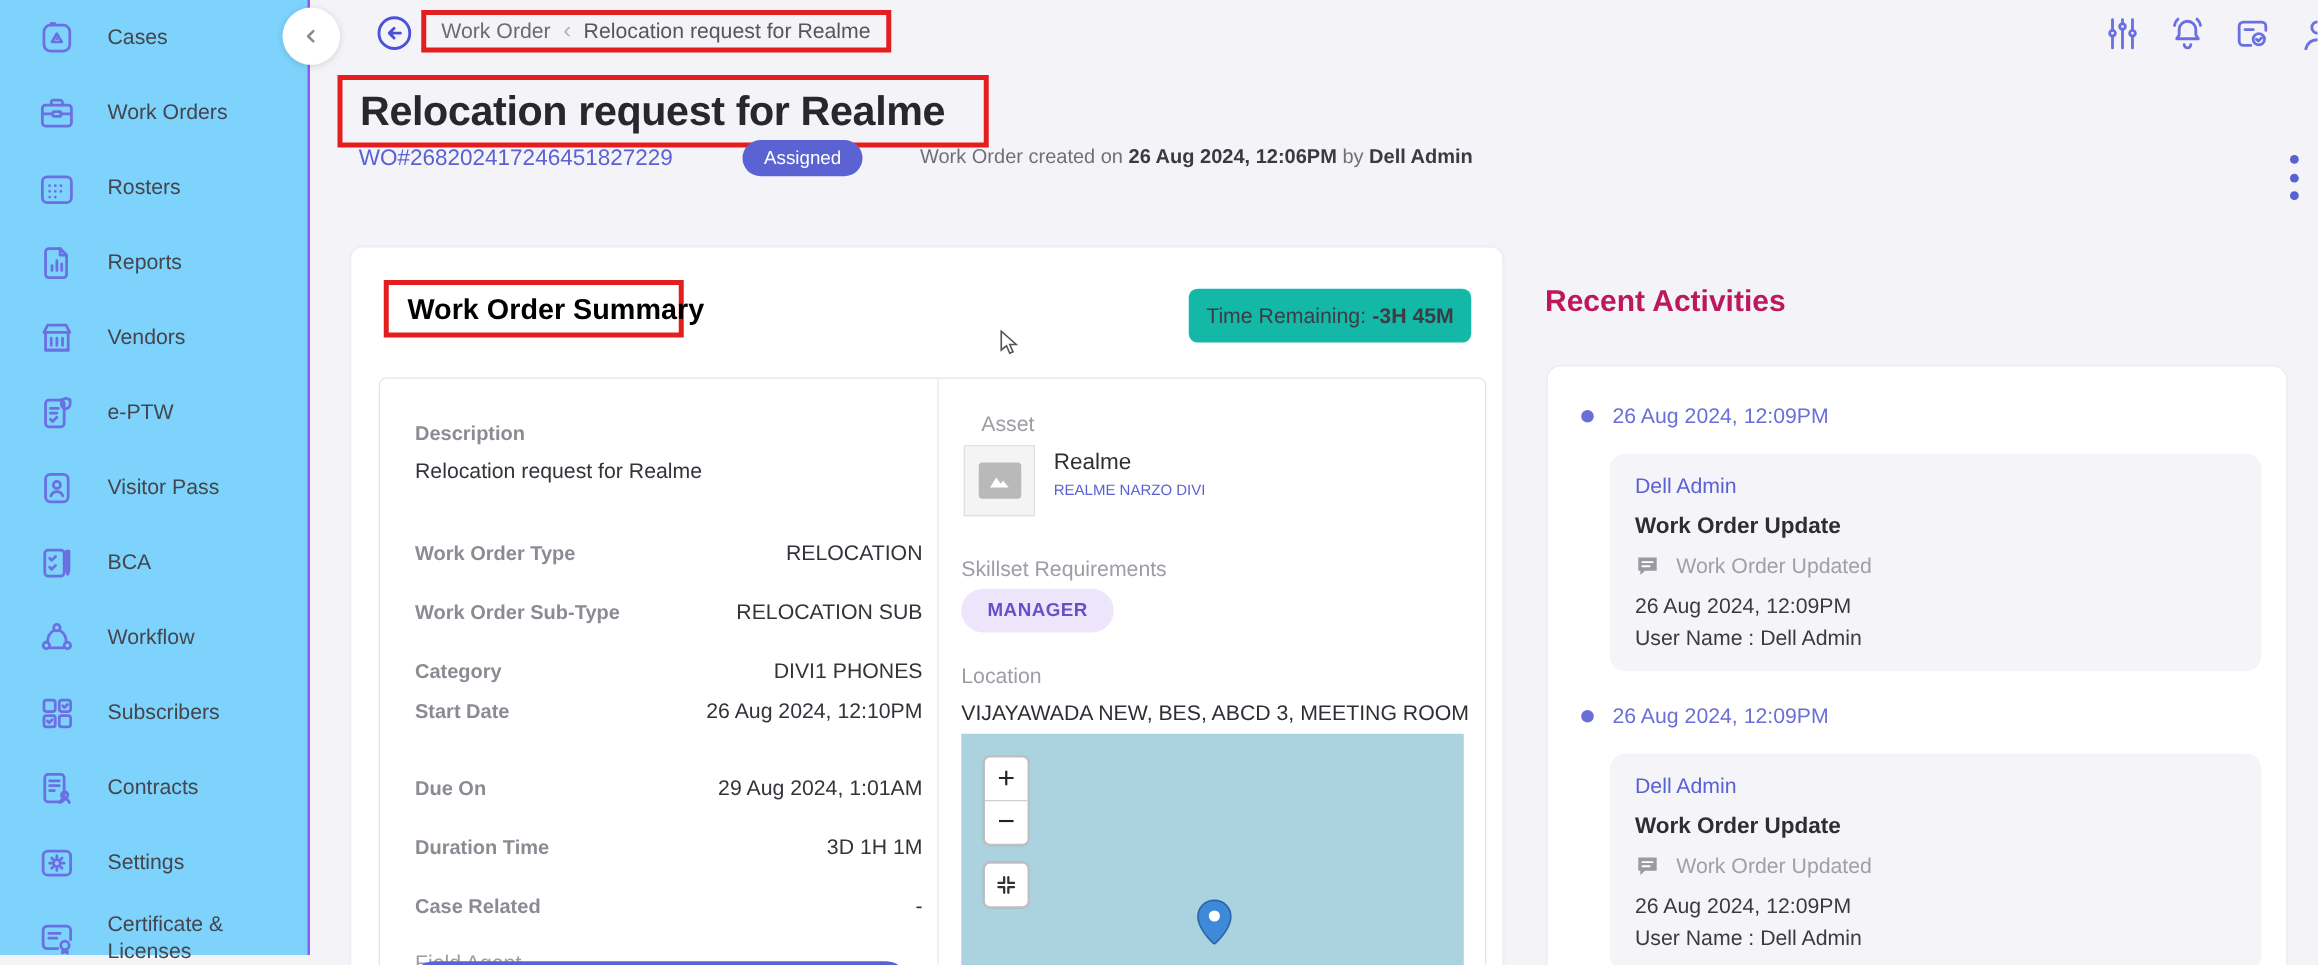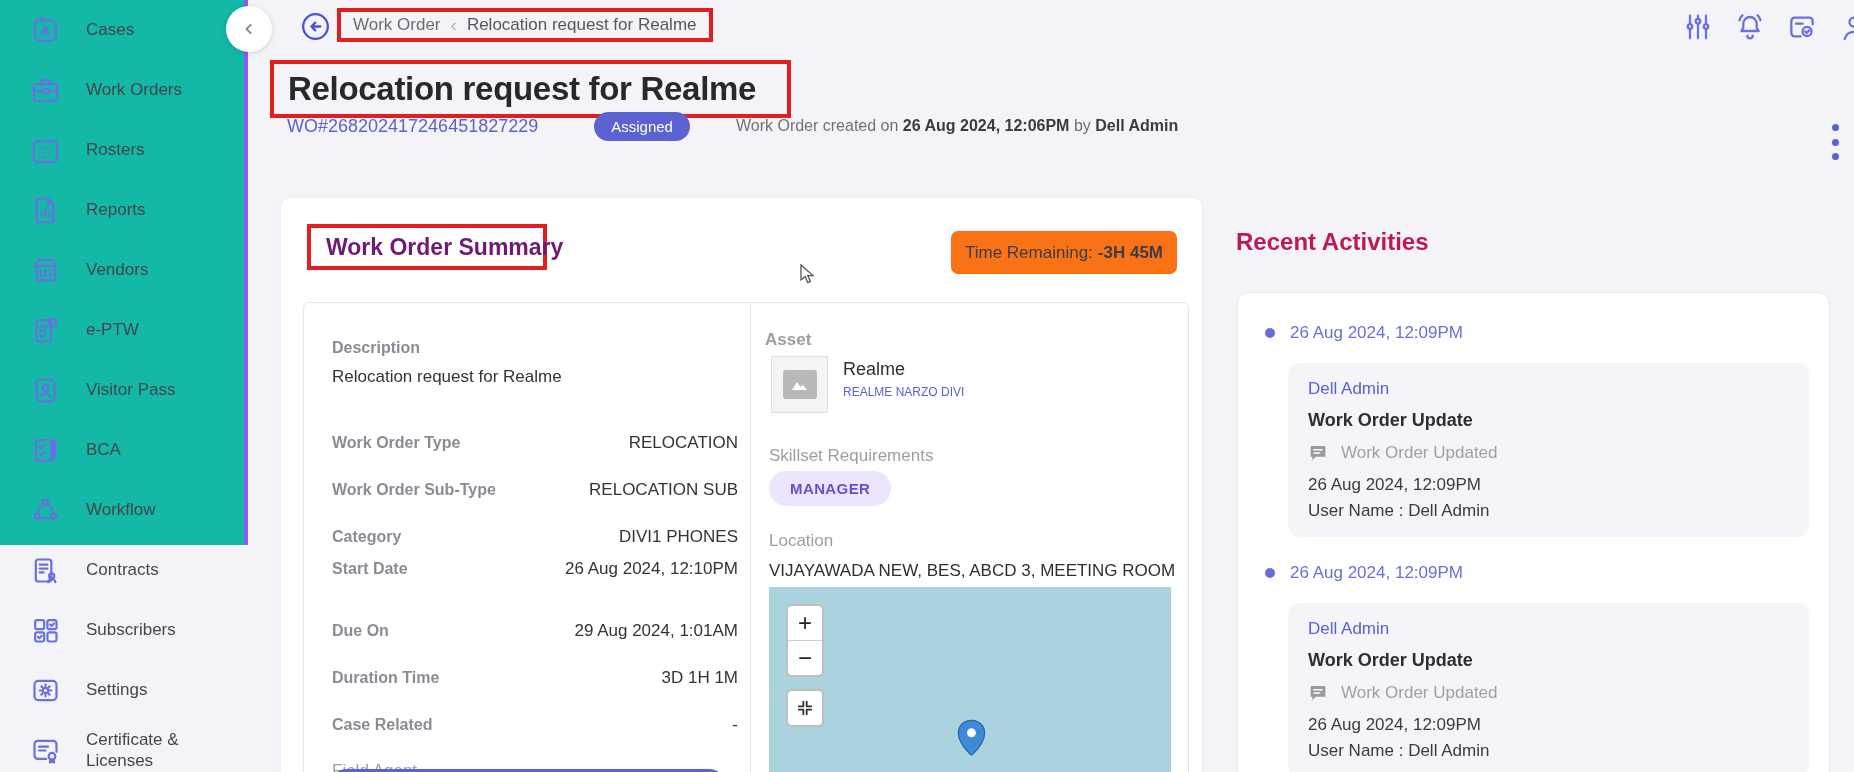--- a/index.html
+++ b/index.html
@@ -1,21 +1,21 @@
 <!DOCTYPE html>
 <html><head>
 <meta charset="utf-8">
 <style>
   * { margin:0; padding:0; box-sizing:border-box; }
   html,body { width:1854px; height:772px; overflow:hidden; }
   body { position:relative; background:#f4f4f8; font-family:"Liberation Sans", sans-serif; color:#35353c; }
   svg { display:block; }
 
   
-  .sidebar { position:absolute; left:0; top:0; width:248px; height:545px; background:#14b8a6; border-right:4px solid #8b5cf6; z-index:3; }
+  .sidebar { position:absolute; left:0; top:0; width:248px; height:764px; background:#7dd3fc; border-right:2px solid #8b5cf6; z-index:3; }
   .side-item { display:flex; align-items:center; height:60px; padding-left:30px; cursor:pointer; }
   .side-item .s-icon { width:31px; height:31px; flex:0 0 31px; margin-right:25px; }
   .side-item .s-label { font-size:17px; color:#44454d; line-height:1.25; max-width:130px; }
 
   
   .collapse-btn { position:absolute; left:226px; top:6px; width:46px; height:46px; border-radius:50%; background:#fff;
     box-shadow:0 1px 6px rgba(0,0,0,0.14); display:flex; align-items:center; justify-content:center; z-index:4; }
   .back-circle { position:absolute; left:301px; top:12px; width:29px; height:29px; }
   .crumb-box { position:absolute; left:337px; top:8px; width:376px; height:34px; border:4px solid #e31e1e;
     display:flex; align-items:center; padding:0 12px; gap:10px; }
@@ -35,37 +35,37 @@
   .status-badge { background:#5b63d3; color:#fff; font-size:15px; padding:6px 17px; border-radius:999px; margin-right:46px; }
   .created-line { font-size:16px; color:#6f6f78; }
   .created-line b { color:#3a3a42; }
   .kebab { position:absolute; left:1830px; top:124px; width:10px; height:36px; display:flex; flex-direction:column; justify-content:space-between; cursor:pointer; }
   .kebab i { width:7px; height:7px; border-radius:50%; background:#5a61d2; align-self:center; }
 
   
   .summary-card { position:absolute; left:280px; top:197px; width:923px; height:590px; background:#fff;
     border:1px solid #ececf2; border-radius:10px; box-shadow:0 1px 3px rgba(30,30,60,0.05); }
   .wos-box { position:absolute; left:26px; top:26px; width:240px; height:46px; border:4px solid #e31e1e; display:flex; align-items:center; padding-left:15px; }
-  .wos-title { font-size:23px; font-weight:bold; color:#701a75; white-space:nowrap; }
-  .time-chip { position:absolute; left:670px; top:33px; width:226px; height:43px; background:#f97316; border-radius:7px;
+  .wos-title { font-size:23px; font-weight:bold; color:#000000; white-space:nowrap; }
+  .time-chip { position:absolute; left:670px; top:33px; width:226px; height:43px; background:#14b8a6; border-radius:7px;
     display:flex; align-items:center; justify-content:center; font-size:17px; color:#3c3c44; gap:5px; }
   .inner-panel { position:absolute; left:22px; top:104px; width:886px; height:486px; border:1px solid #e4e4ea; border-radius:6px; }
   .v-divider { position:absolute; left:446px; top:0; bottom:0; width:1px; background:#e7e7ed; }
   .lbl-bold { font-size:16px; font-weight:bold; color:#8b8b94; }
   .lbl-light { font-size:17px; color:#9d9da5; }
   .val { font-size:17px; color:#33333a; }
   .frow { position:absolute; left:28px; width:406px; display:flex; justify-content:space-between; align-items:baseline; }
   .desc-block { position:absolute; left:28px; top:36px; }
   .desc-block .val { display:block; margin-top:10px; }
   .fa-label { position:absolute; left:28px; top:458px; }
   .fa-pill { position:absolute; left:26px; top:466px; width:396px; height:34px; background:#5b63d3; border-radius:17px; }
 
   
   .rcol { position:absolute; left:447px; top:0; width:439px; height:100%; }
-  .asset-label { position:absolute; left:14px; top:27px;font-weight:bold; }
+  .asset-label { position:absolute; left:34px; top:27px; }
   .asset-thumb { position:absolute; left:20px; top:53px; width:57px; height:57px; background:#f4f4f4; border:1px solid #e0e0e0;
     display:flex; align-items:center; justify-content:center; }
   .asset-thumb .ph { width:34px; height:29px; background:#b9b9b9; border-radius:3px; display:flex; align-items:center; justify-content:center; }
   .asset-name { position:absolute; left:92px; top:56px; font-size:18px; color:#2e2e35; }
   .asset-link { position:absolute; left:92px; top:82px; font-size:12px; color:#5a61d2; cursor:pointer; }
   .skill-label { position:absolute; left:18px; top:143px; }
   .skill-chip { position:absolute; left:18px; top:168px; height:35px; padding:0 21px; background:#ece5fb; color:#6550c9;
     font-size:15px; font-weight:bold; letter-spacing:0.4px; border-radius:999px; display:flex; align-items:center; }
   .loc-label { position:absolute; left:18px; top:228px; }
   .loc-value { position:absolute; left:18px; top:258px; font-size:17px; color:#2e2e35; white-space:nowrap; }
@@ -187,39 +187,39 @@
           <circle cx="5.5" cy="16.5" r="2"></circle>
           <circle cx="18.5" cy="16.5" r="2"></circle>
           <path d="M6.3 14.6a8 8 0 0 1 3.6-7.2M14.1 7.4a8 8 0 0 1 3.6 7.2M8 18h8"></path>
         </svg>
       </span>
     <span class="s-label">Workflow</span>
   </div>
   <div class="side-item">
     <span class="s-icon">
         <svg viewBox="0 0 24 24" fill="none" stroke="#6a6fe2" stroke-width="1.7" stroke-linecap="round" stroke-linejoin="round">
-          <rect x="4.5" y="3.5" width="12" height="17" rx="2"></rect>
-          <path d="M7.5 7.5h6M7.5 10.5h6M7.5 13.5h3"></path>
-          <circle cx="16.8" cy="16.3" r="2"></circle>
-          <path d="M13.9 21c.4-1.5 1.5-2.4 2.9-2.4s2.5.9 2.9 2.4"></path>
-        </svg>
-      </span>
-    <span class="s-label">Contracts</span>
-  </div>
-  <div class="side-item">
-    <span class="s-icon">
-        <svg viewBox="0 0 24 24" fill="none" stroke="#6a6fe2" stroke-width="1.7" stroke-linecap="round" stroke-linejoin="round">
           <rect x="4" y="4" width="7" height="7" rx="1.5"></rect>
           <rect x="13.5" y="4" width="7" height="7" rx="1.5"></rect>
           <rect x="4" y="13.5" width="7" height="7" rx="1.5"></rect>
           <rect x="13.5" y="13.5" width="7" height="7" rx="1.5"></rect>
           <path d="M15.6 7.4l1.1 1.1 1.9-1.9M6.1 16.9l1.1 1.1 1.9-1.9"></path>
         </svg>
       </span>
     <span class="s-label">Subscribers</span>
+  </div>
+  <div class="side-item">
+    <span class="s-icon">
+        <svg viewBox="0 0 24 24" fill="none" stroke="#6a6fe2" stroke-width="1.7" stroke-linecap="round" stroke-linejoin="round">
+          <rect x="4.5" y="3.5" width="12" height="17" rx="2"></rect>
+          <path d="M7.5 7.5h6M7.5 10.5h6M7.5 13.5h3"></path>
+          <circle cx="16.8" cy="16.3" r="2"></circle>
+          <path d="M13.9 21c.4-1.5 1.5-2.4 2.9-2.4s2.5.9 2.9 2.4"></path>
+        </svg>
+      </span>
+    <span class="s-label">Contracts</span>
   </div>
   <div class="side-item">
     <span class="s-icon">
         <svg viewBox="0 0 24 24" fill="none" stroke="#6a6fe2" stroke-width="1.7" stroke-linecap="round" stroke-linejoin="round">
           <rect x="3.5" y="4.5" width="17" height="15" rx="3"></rect>
           <circle cx="12" cy="12" r="2.1"></circle>
           <path d="M12 8.7v-1.2M12 16.5v-1.2M8.7 12H7.5M16.5 12h-1.2M9.7 9.7l-.9-.9M15.2 15.2l-.9-.9M14.3 9.7l.9-.9M8.8 15.2l.9-.9"></path>
         </svg>
       </span>
     <span class="s-label">Settings</span>

